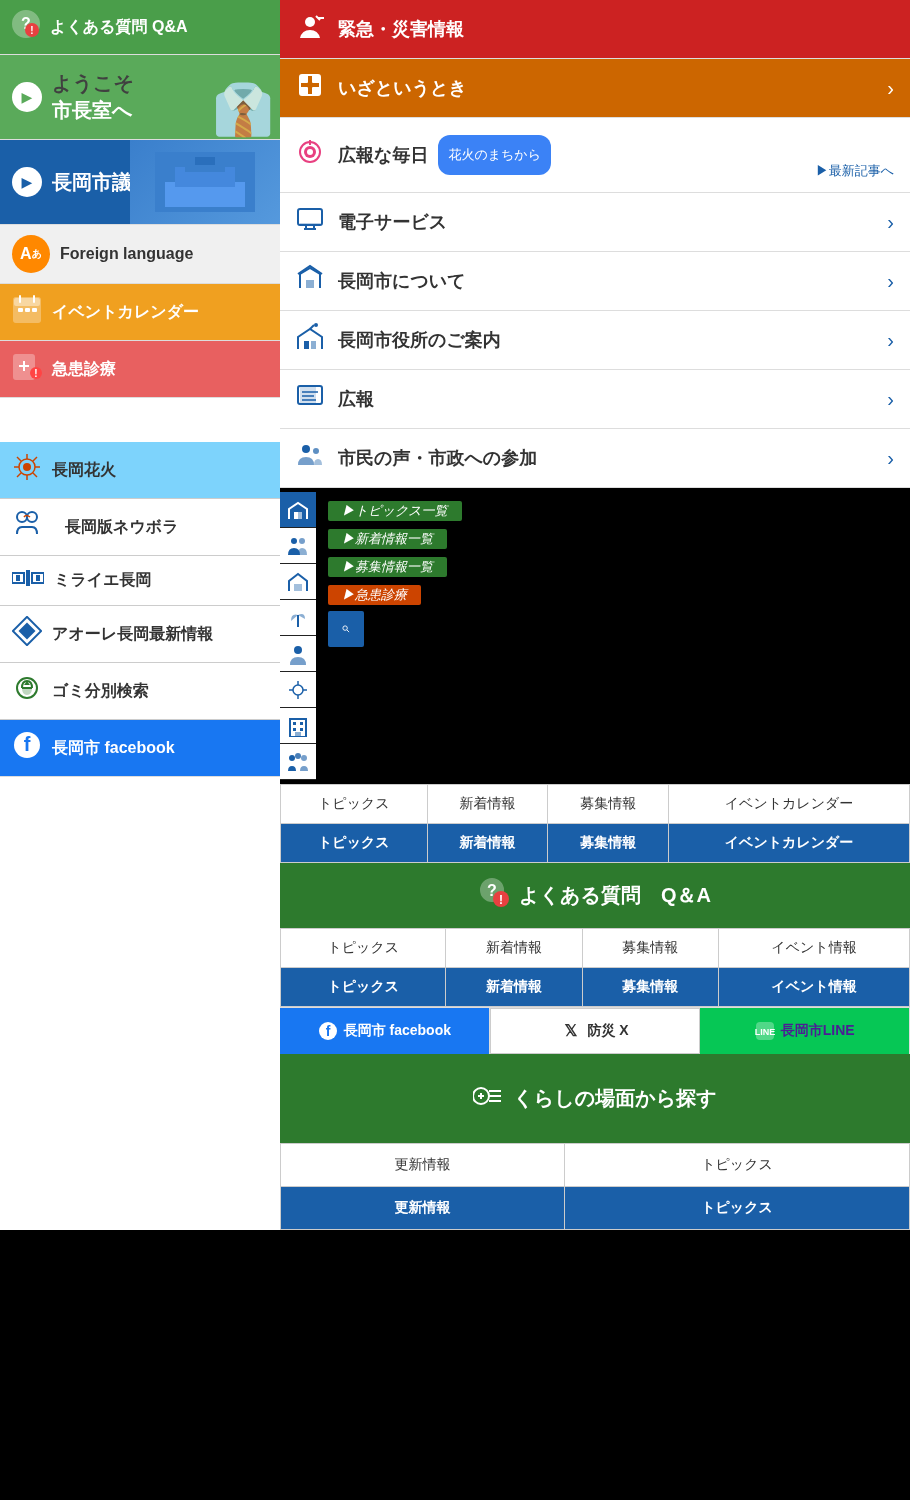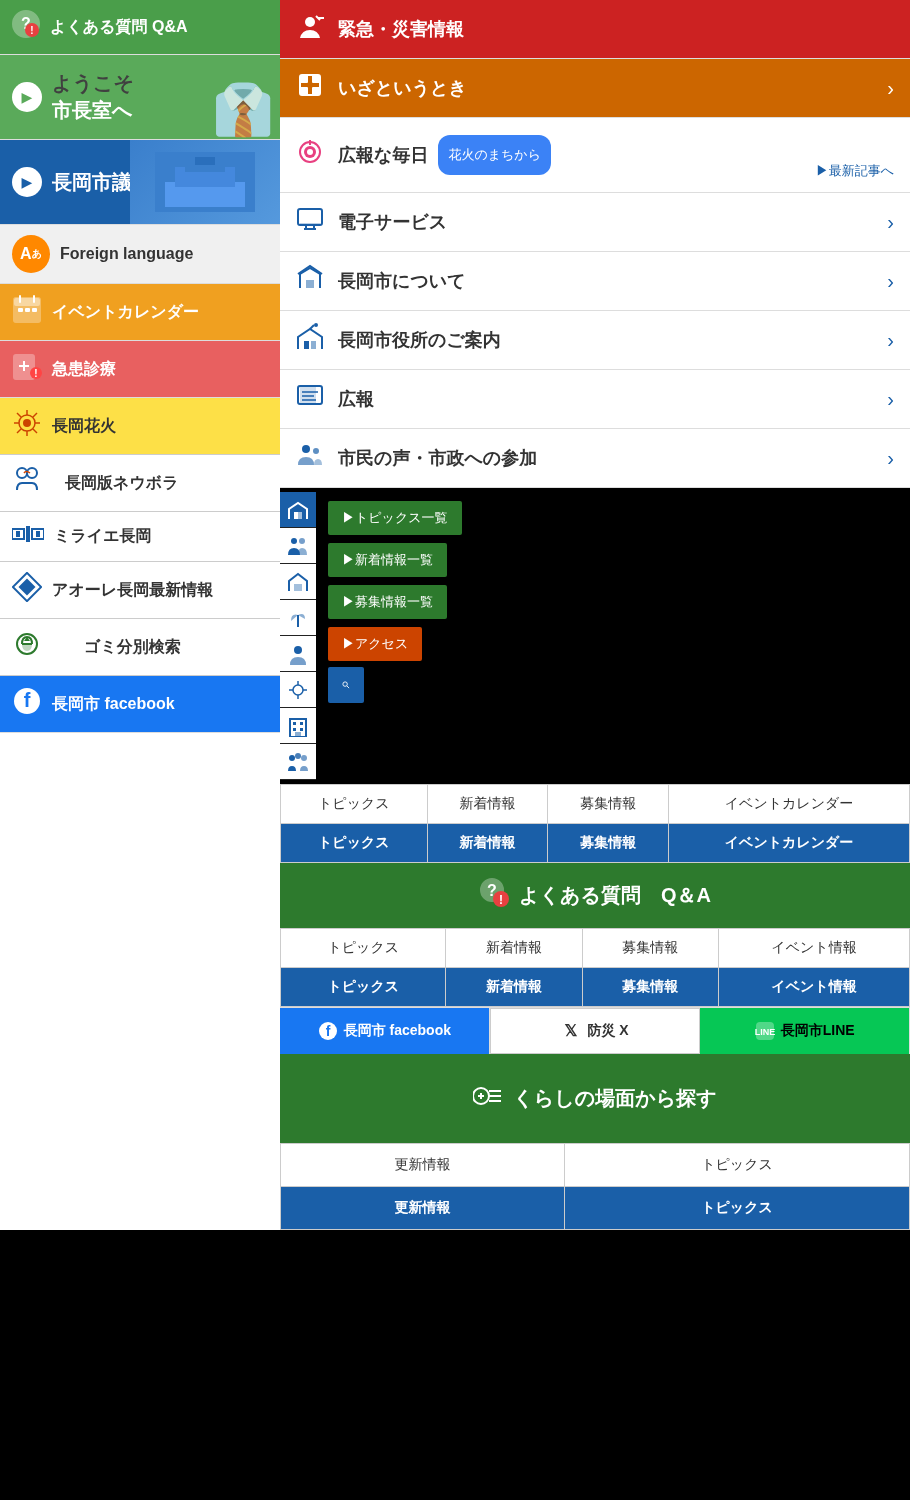--- a/index.html
+++ b/index.html
@@ -15,25 +15,25 @@
       border-bottom: 1px solid #ddd; cursor: pointer; min-height: 50px;
     }
     .sidebar-item .icon { margin-right: 10px; font-size: 22px; flex-shrink: 0; }
     .sidebar-item .label { font-size: 16px; font-weight: bold; }
     
     .si-qa { background: #4a9e4a; color: #fff; }
     .si-foreign { background: #f0f0f0; color: #333; }
     .si-foreign .icon { background: #ff8800; border-radius: 50%; width: 38px; height: 38px; display: flex; align-items: center; justify-content: center; color: #fff; font-size: 18px; }
     .si-calendar { background: #f0a020; color: #fff; }
     .si-emergency-med { background: #e86060; color: #fff; }
-    .si-fireworks { background: #fde047; color: #333; border-bottom: 1px solid #ccc; }
+    .si-fireworks { background: #7dd3fc; color: #333; border-bottom: 1px solid #ccc; margin-top: 44px; }
     .si-neubora { background: #fff; color: #333; border-bottom: 1px solid #ccc; gap: 13px; }
     .si-miraie { background: #fff; color: #333; border-bottom: 1px solid #ccc; }
     .si-aore { background: #fff; color: #333; border-bottom: 1px solid #ccc; }
-    .si-gomi { background: #fff; color: #333; border-bottom: 1px solid #ccc; gap: 32px; }
+    .si-gomi { background: #fff; color: #333; border-bottom: 1px solid #ccc; }
     .si-facebook { background: #1877f2; color: #fff; }
     .si-madoguchi { background: #2255aa; color: #fff; }
     
     
     .main-content { flex: 1; background: #fff; }
     
     
     .nav-item {
       display: flex; align-items: center; padding: 12px 16px;
       border-bottom: 1px solid #ddd; cursor: pointer; min-height: 52px;
@@ -56,41 +56,41 @@
     .nav-koho .badge { background: #3b82f6; color: #fff; border-radius: 12px; padding: 11px 10px; font-size: 13px; margin-left: 10px; }
     .nav-koho .latest { color: #1a5fa8; font-size: 13px; margin-left: auto; white-space: nowrap; margin-top: 32px; }
     
     
     .icon-menu-section { display: flex; background: #000; padding: 4px 0; }
     .icon-bar { display: flex; flex-direction: column; background: #000; width: 36px; flex-shrink: 0; }
     .icon-bar-item { width: 36px; height: 36px; display: flex; align-items: center; justify-content: center; color: #1a5fa8; font-size: 18px; border-bottom: 1px solid #222; background: #fff; cursor: pointer; }
     .icon-bar-item.active { background: #1a5fa8; color: #fff; }
     
     .mini-menu { background: #000; padding: 6px 8px; flex: 1; }
-    .mini-btn { display: inline-block; background: #2d7a2d; color: #fff; padding: 8px 14px; margin: 3px 4px; font-size: 13px; border-radius: 2px; cursor: pointer; white-space: nowrap; }
+    .mini-btn { display: inline-block; background: #2d7a2d; color: #fff; padding: 1px 14px; margin: 3px 4px; font-size: 13px; border-radius: 2px; cursor: pointer; white-space: nowrap; font-style: italic; }
     .mini-btn.orange { background: #cc4400; }
     .mini-btn.search { background: #1a5fa8; width: 36px; height: 36px; display: flex; align-items: center; justify-content: center; font-size: 18px; border-radius: 2px; margin: 3px 4px; }
     .mini-menu-row { margin-bottom: 2px; }
     
     
     .table-section { width: 100%; border-collapse: collapse; }
     .table-section td { border: 1px solid #ccc; padding: 10px 8px; text-align: center; font-size: 14px; color: #333; cursor: pointer; }
     .table-section tr.blue-row td { background: #1a5fa8; color: #fff; font-weight: bold; }
     .table-section tr.white-row td { background: #fff; }
     
     
     .qa-bar { background: #2d7a2d; color: #fff; display: flex; align-items: center; justify-content: center; padding: 14px; font-size: 20px; font-weight: bold; cursor: pointer; }
     .qa-bar .qa-icon { margin-right: 10px; font-size: 26px; }
     
     
     .social-bar { display: flex; background: #fff; border-top: 1px solid #ddd; }
     .social-btn { flex: 1; display: flex; align-items: center; justify-content: center; padding: 12px 8px; font-size: 14px; font-weight: bold; cursor: pointer; border-right: 1px solid #ddd; }
     .social-btn.fb { background: #1877f2; color: #fff; }
     .social-btn.x { background: #fff; color: #333; border: 1px solid #ccc; }
-    .social-btn.line { background: #06c755; color: #000000; }
+    .social-btn.line { background: #06c755; color: #4c1d95; }
     
     
     .kurashi-bar { background: #2d7a2d; color: #fff; display: flex; align-items: center; justify-content: center; padding: 30px; font-size: 20px; font-weight: bold; cursor: pointer; }
     
     
     .bottom-table { width: 100%; border-collapse: collapse; }
     .bottom-table td { border: 1px solid #ccc; padding: 12px 8px; text-align: center; font-size: 14px; color: #333; cursor: pointer; }
     .bottom-table tr.blue-row td { background: #1a5fa8; color: #fff; font-weight: bold; }
     
     
@@ -446,21 +446,21 @@
         <div class="mini-menu-row">
           <span class="mini-btn">▶トピックス一覧</span>
         </div>
         <div class="mini-menu-row">
           <span class="mini-btn">▶新着情報一覧</span>
         </div>
         <div class="mini-menu-row">
           <span class="mini-btn">▶募集情報一覧</span>
         </div>
         <div class="mini-menu-row">
-          <span class="mini-btn orange">▶アクセス</span>
+          <span class="mini-btn orange">▶急患診療</span>
         </div>
         <div class="mini-menu-row">
           <span class="mini-btn search">
             <svg width="18" height="18" viewBox="0 0 18 18">
               <circle cx="7" cy="7" r="5" fill="none" stroke="#fff" stroke-width="2"></circle>
               <line x1="11" y1="11" x2="16" y2="16" stroke="#fff" stroke-width="2"></line>
             </svg>
           </span>
         </div>
       </div>

